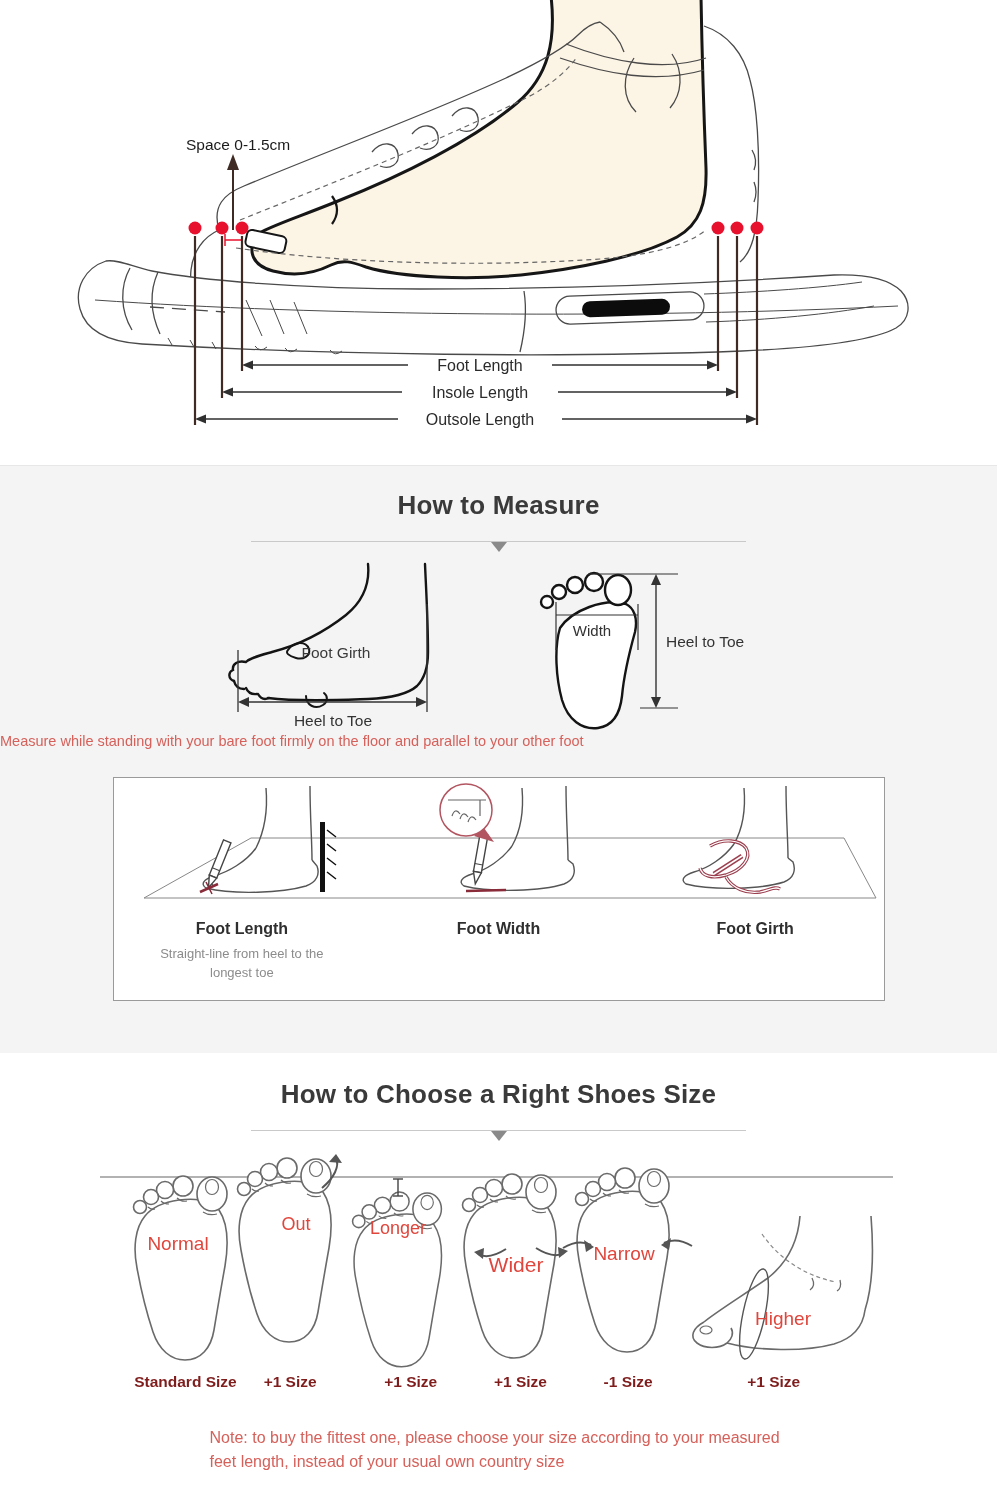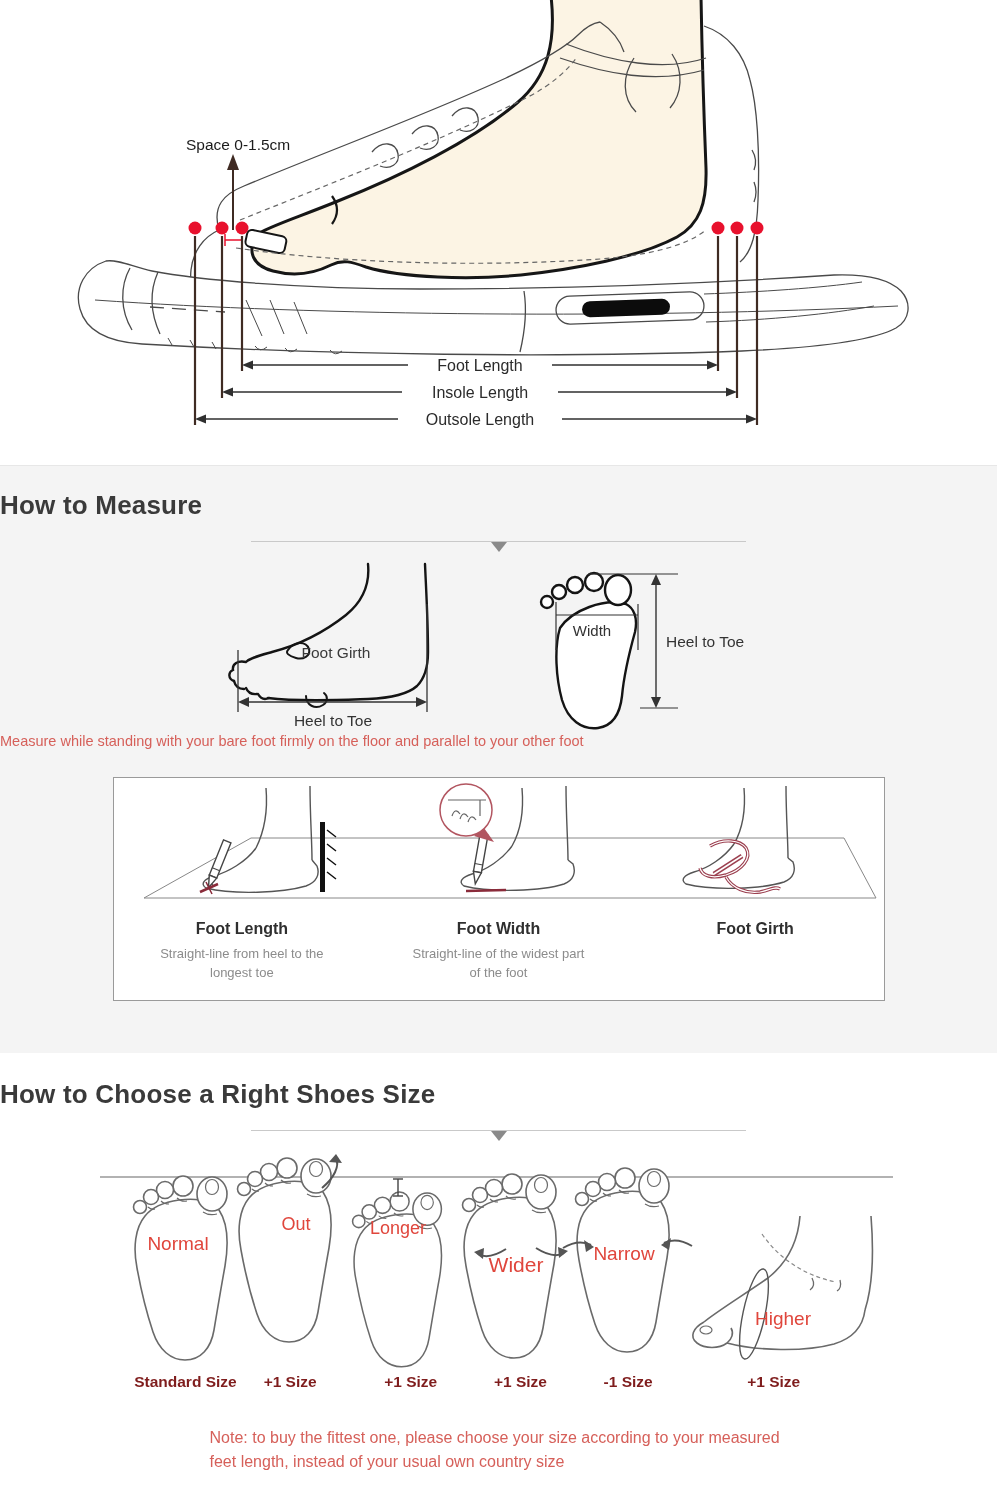--- a/index.html
+++ b/index.html
@@ -12,21 +12,21 @@
   svg text{font-family:inherit;}
 
   .top-section{position:relative;width:997px;height:465px;background:#fff;}
 
   .measure-section{
     width:997px;height:588px;box-sizing:border-box;
     background:#f4f4f4;border-top:1px solid #e7e7e7;
     padding-top:24px;overflow:hidden;
   }
   .section-title{
-    margin:0;text-align:left;font-size:26px;font-weight:bold;
+    margin:0;text-align:center;font-size:26px;font-weight:bold;
     color:#3a3a3a;letter-spacing:.2px;line-height:1.2;
   }
   .divider{width:495px;height:12px;margin:20px auto 0;position:relative;}
   .divider .line{position:absolute;left:0;right:0;top:0;height:1px;background:#c9c9c9;}
   .divider .tri{
     position:absolute;left:50%;top:1px;transform:translateX(-50%);
     width:0;height:0;border-left:8px solid transparent;border-right:8px solid transparent;
     border-top:10px solid #8a8a8a;
   }
   .measure-feet{margin-top:5px;}
@@ -269,21 +269,20 @@
         <path d="M 612,97 C 618,108 632,114 646,112 C 656,110 661,106 666,109" stroke="#fff" stroke-width="1.2"></path>
       </g>
     </svg>
     <div class="box-labels">
       <div class="box-col">
         <h3>Foot Length</h3>
         <p>Straight-line from heel to the longest toe</p>
       </div>
       <div class="box-col">
         <h3>Foot Width</h3>
-        <p>Straight-line of the widest part of the foot</p>
       </div>
       <div class="box-col">
         <h3>Foot Girth</h3>
       </div>
     </div>
   </div>
 </div>
 
 <div class="choose-section">
   <h2 class="section-title">How to Choose a Right Shoes Size</h2>

